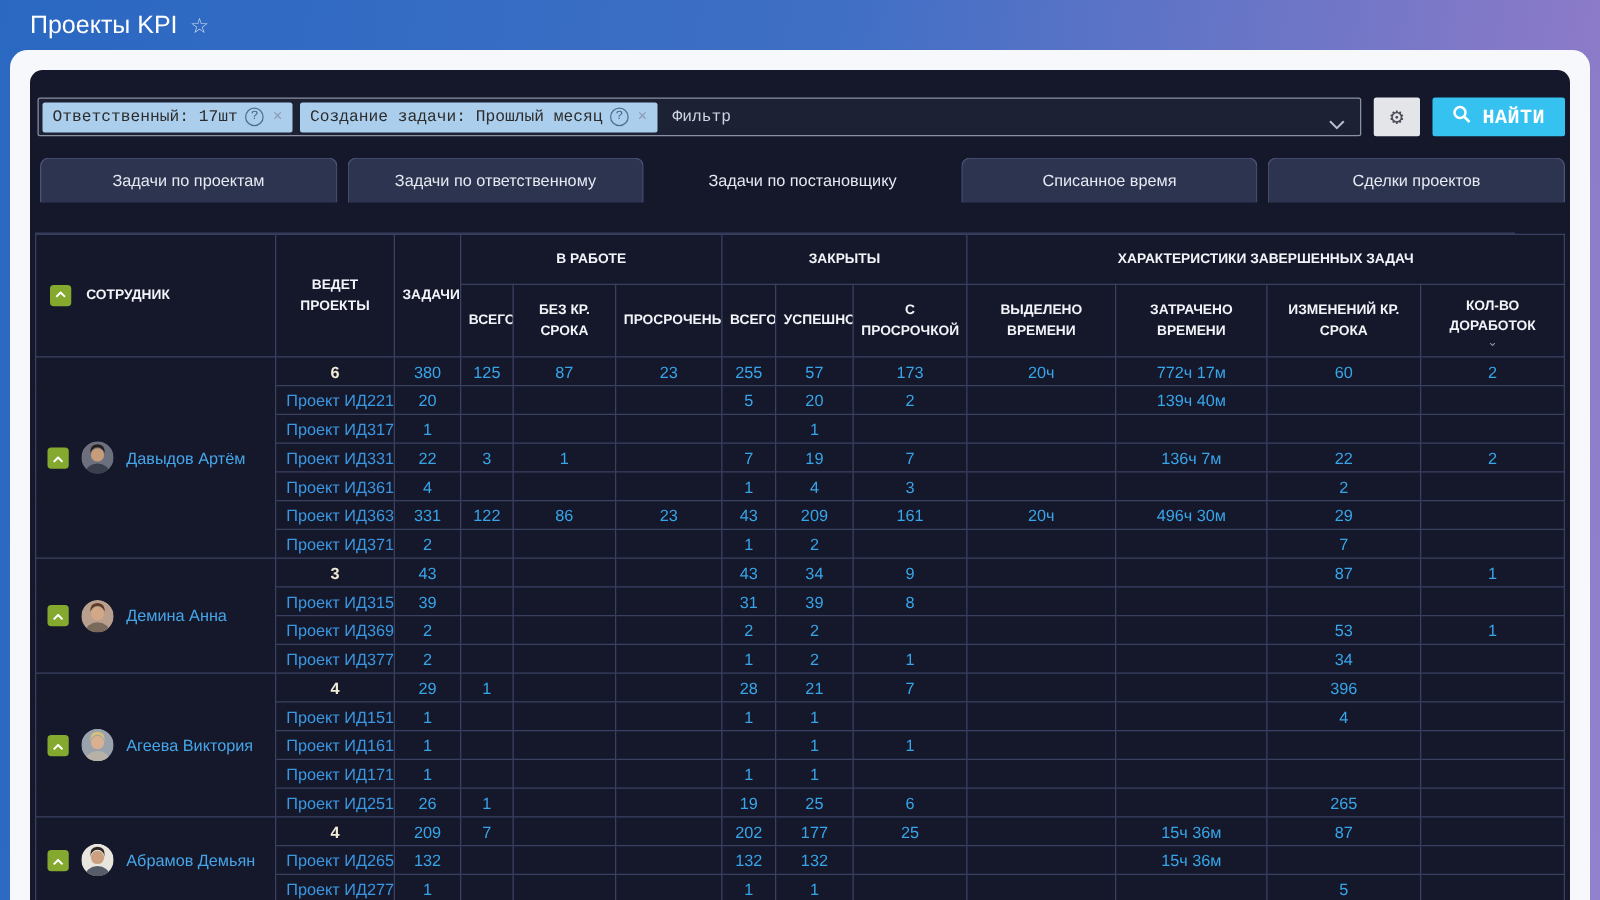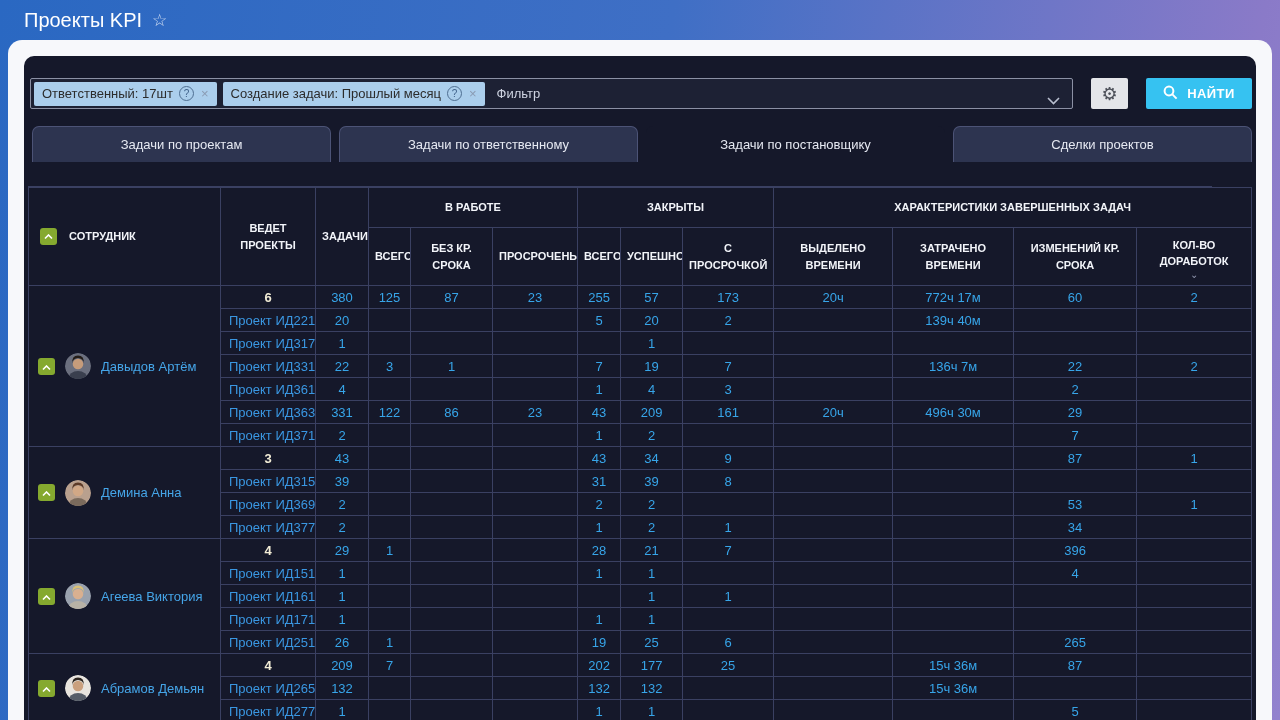--- a/index.html
+++ b/index.html
@@ -11,36 +11,36 @@
   }
   .topbar { height:40px; display:flex; align-items:center; padding-left:24px; gap:10px; }
   .page-title { color:#ffffff; font-size:20px; font-weight:400; }
   .star { color:rgba(255,255,255,.75); font-size:17px; cursor:pointer; }
 
   .card { position:absolute; top:40px; left:8px; width:1264px; height:680px;
           background:#f7f8fb; border-radius:14px 14px 0 0; }
   .panel { position:absolute; top:16px; left:16px; width:1232px; height:664px;
            background:#15182a; border-radius:10px 10px 0 0; overflow:hidden; }
 
-  .toolbar { display:flex; align-items:center; margin:22px 4px 0 6px; gap:18px; height:31px; }
+  .toolbar { display:flex; align-items:center; margin:22px 4px 0 6px; gap:10px; height:31px;font-family:Liberation Mono, monospace; }
   .filter-box { flex:1; height:31px; border:1px solid #8b90a4; background:#1d2134;
                 display:flex; align-items:center; padding:0 34px 0 3px; position:relative;
                 gap:6px; border-radius:2px; cursor:text; }
   .chip { background:#abceec; color:#2c2c2c; font-size:13px; height:24px; flex:none;
           display:flex; align-items:center; padding:0 8px; border-radius:2px; gap:6px; }
   .chip .q { width:15px; height:15px; border:1px solid #4f6f92; border-radius:50%;
              color:#3f618a; font-size:10px; display:flex; align-items:center; justify-content:center; }
   .chip .x { color:#8a9ab2; font-size:13px; margin-left:1px; }
   .filter-ph { color:#cfd4e2; font-size:13px; margin-left:6px; }
   .chev { position:absolute; right:12px; top:12px; }
   .gear-btn { width:37px; height:31px; background:#e4e5e9; border-radius:2px; flex:none;
               display:flex; align-items:center; justify-content:center; font-size:18px;
               color:#4c4f58; cursor:pointer; }
   .search-btn { width:106px; height:31px; background:#36c2f1; border-radius:2px; flex:none;
-                color:#fff; font-weight:bold; font-size:13px; letter-spacing:.4px;
+                color:#fff; font-weight:bold; font-size:16px; letter-spacing:.4px;
                 display:flex; align-items:center; justify-content:center; gap:9px; cursor:pointer; }
 
   .tabs { display:flex; margin:17px 4px 0 8px; gap:8px; height:36px; }
   .tab { flex:1; background:#2d3450; border:1px solid #4c5376; border-bottom:none;
          border-radius:7px 7px 0 0; color:#e6e9f2; font-size:13px;
          display:flex; align-items:center; justify-content:center; cursor:pointer; }
   .tab.active { background:#15182a; border-color:transparent; }
 
   .spacer { height:25px; margin:0 44px 0 4px; border-bottom:1px solid #3a4062; }
 
@@ -108,20 +108,23 @@
 
     <div class="tabs">
         <div class="tab">
           <span>Задачи по проектам</span>
         </div>
         <div class="tab">
           <span>Задачи по ответственному</span>
         </div>
         <div class="tab active">
           <span>Задачи по постановщику</span>
+        </div>
+        <div class="tab">
+          <span>Списанное время</span>
         </div>
         <div class="tab">
           <span>Сделки проектов</span>
         </div>
       </div>
 
     <div class="spacer"></div>
 
     <table>
         <colgroup>

